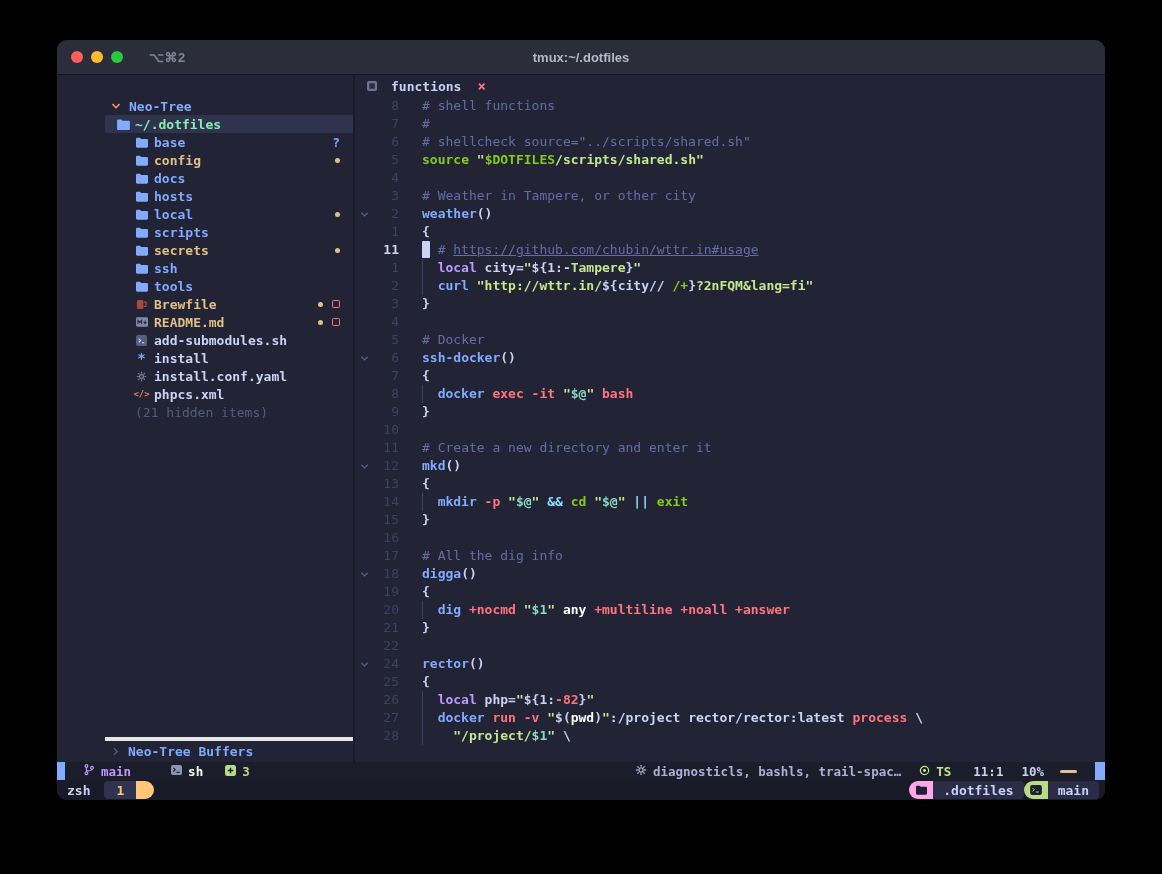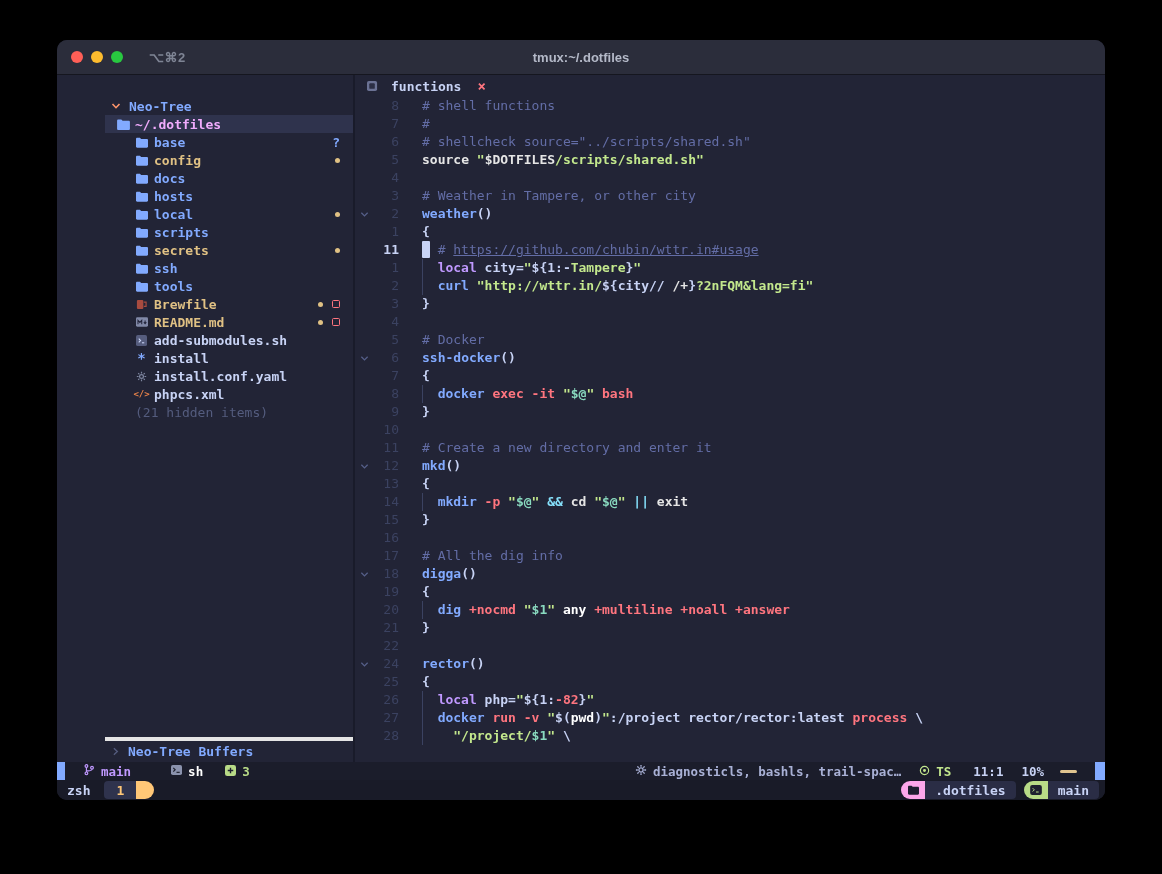--- a/index.html
+++ b/index.html
@@ -19,21 +19,21 @@
   .sidebar{width:248px;flex:none;display:flex;flex-direction:column;position:relative;padding-left:48px;}
   .sep-v{width:2px;background:#191b2a;flex:none;}
   .tree{padding-top:22px;flex:1;overflow:hidden;}
   .tree-row{height:18px;display:flex;align-items:center;font-size:13px;font-weight:700;padding-left:30px;position:relative;}
   .tree-row .ticon{width:13px;display:inline-flex;justify-content:center;margin-right:6px;flex:none;}
   .tree-row.hdr{padding-left:6px;font-weight:700;}
   .tree-row.hdr .tchev{margin-right:8px;display:inline-flex;}
   .tree-row.root{padding-left:12px;background:#2f334d;}
   .tree-row.root .ticon{margin-right:5px;}
   .tree-row.note{font-weight:400;color:#545c7e;}
-  .t-blue{color:#82aaff}.t-yellow{color:#e0c184}.t-fg{color:#c8d3f5}.t-white{color:#f0abfc}
+  .t-blue{color:#82aaff}.t-yellow{color:#e0c184}.t-fg{color:#c8d3f5}.t-white{color:#86efac}
   .badges{margin-left:auto;padding-right:13px;display:flex;align-items:center;gap:9px;}
   .badge-dot{width:5px;height:5px;border-radius:50%;background:#e0c184;}
   .badge-square{width:8px;height:8px;border:1.5px solid #ff757f;border-radius:1.5px;box-sizing:border-box;}
   .badge-q{color:#82aaff;font-weight:700;font-size:13px;}
   .buffers{height:21px;border-top:4px solid #e5e5e5;display:flex;align-items:center;padding-left:6px;flex:none;}
   .buffers .tchev{margin-right:8px;display:inline-flex;}
   .buffers .lbl{color:#82aaff;font-weight:700;font-size:13px;}
   
   .editor{flex:1;display:flex;flex-direction:column;min-width:0;}
   .tabline{height:22px;flex:none;display:flex;align-items:center;padding-left:12px;gap:13px;}
@@ -41,42 +41,42 @@
   .tab-close{color:#ff757f;font-weight:700;font-size:14px;margin-left:3px;cursor:default;}
   .code{flex:1;overflow:hidden;}
   .code-row{height:18px;display:flex;line-height:18px;font-size:13px;font-weight:600;}
   .fold{width:18px;flex:none;display:flex;justify-content:center;align-items:center;}
   .lnum{width:26px;flex:none;text-align:right;color:#3b4261;font-weight:400;}
   .lnum.cur{color:#c8d3f5;font-weight:700;}
   .ltext{margin-left:23px;white-space:pre;}
   .ig{display:inline-block;width:1ch;height:18px;border-left:1px solid #3b4261;box-sizing:border-box;vertical-align:top;}
   .cursor-block{display:inline-block;width:1ch;height:17px;background:#c8d3f5;border-radius:1px;vertical-align:top;}
   .tok-c{color:#636da6;font-weight:400}.tok-u{color:#636da6;font-weight:400;text-decoration:underline;}
-  .tok-o{color:#e5e5e5}.tok-y{color:#ffffff}.tok-r{color:#ff757f}.tok-g{color:#c3e88d}
+  .tok-o{color:#84cc16}.tok-y{color:#ffffff}.tok-r{color:#ff757f}.tok-g{color:#c3e88d}
   .tok-t{color:#8adbc0}.tok-b{color:#82aaff}.tok-m{color:#c099ff}.tok-f{color:#c8d3f5}.tok-cy{color:#86e1fc}
   
   .statusline{height:18px;flex:none;background:#1b1d2b;display:flex;align-items:center;font-size:12.5px;overflow:hidden;}
   .sl-block{width:8px;height:100%;background:#82aaff;flex:none;}
   .sl-grp{display:flex;align-items:center;gap:6px;}
   .sl-branch{margin-left:18px;color:#c099ff;font-weight:700;}
   .sl-ft{margin-left:40px;color:#ffffff;font-weight:700;}
   .sl-added{margin-left:22px;color:#b8db87;font-weight:700;}
   .sl-lsp{margin-left:auto;color:#a9b1d6;font-weight:600;}
   .sl-ts{margin-left:18px;color:#c3e88d;font-weight:700;}
   .sl-pos{margin-left:22px;color:#c8d3f5;font-weight:700;}
   .sl-pct{margin-left:18px;color:#c8d3f5;font-weight:700;}
   .sl-cream{margin-left:16px;width:17px;height:3px;border-radius:2px;background:#e0c48f;}
   .sl-rblock{margin-left:18px;width:10px;height:100%;background:#82aaff;}
   
   .tmuxbar{height:20px;flex:none;background:#191b28;display:flex;align-items:center;padding:0 6px 0 10px;font-size:13px;color:#c8d3f5;}
   .tm-session{font-weight:700;}
   .tm-winbadge{margin-left:14px;display:flex;height:18px;}
   .tm-winbadge .idx{background:#2f334d;color:#ffc777;font-weight:700;padding:0 12px;display:flex;align-items:center;border-radius:4px 0 0 4px;}
   .tm-winbadge .cap{width:18px;background:#ffc777;border-radius:0 9px 9px 0;}
-  .tm-right{margin-left:auto;display:flex;align-items:center;gap:8px;}
+  .tm-right{margin-left:auto;display:flex;align-items:center;}
   .tm-badge{display:flex;height:18px;align-items:stretch;}
   .tm-badge .cap{width:24px;border-radius:9px 0 0 9px;display:flex;align-items:center;justify-content:center;}
   .tm-badge .cap.pink{background:#fca7ea}.tm-badge .cap.green{background:#b8db87}
   .tm-badge .seg{background:#2a2d45;display:flex;align-items:center;padding:0 10px;font-weight:700;border-radius:0 4px 4px 0;}
 </style>
 </head>
 <body>
 
 <div class="window">
 

